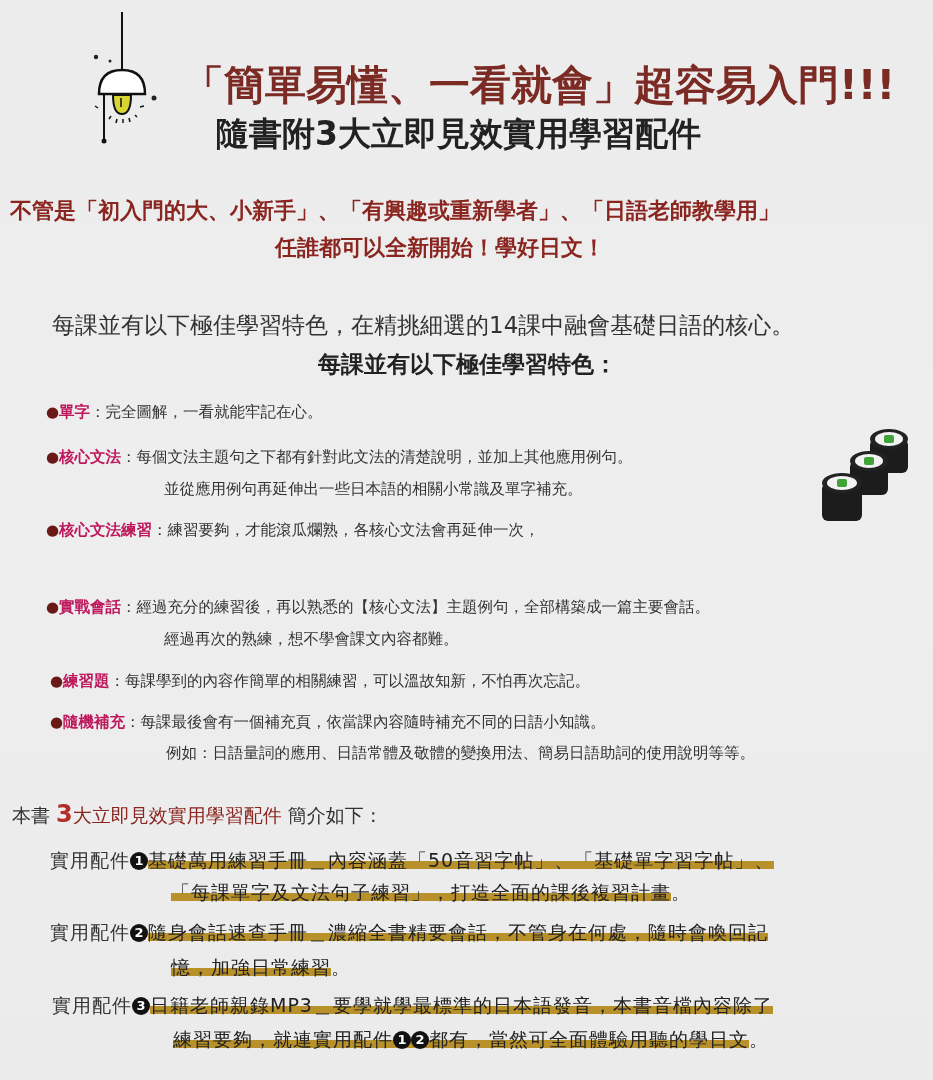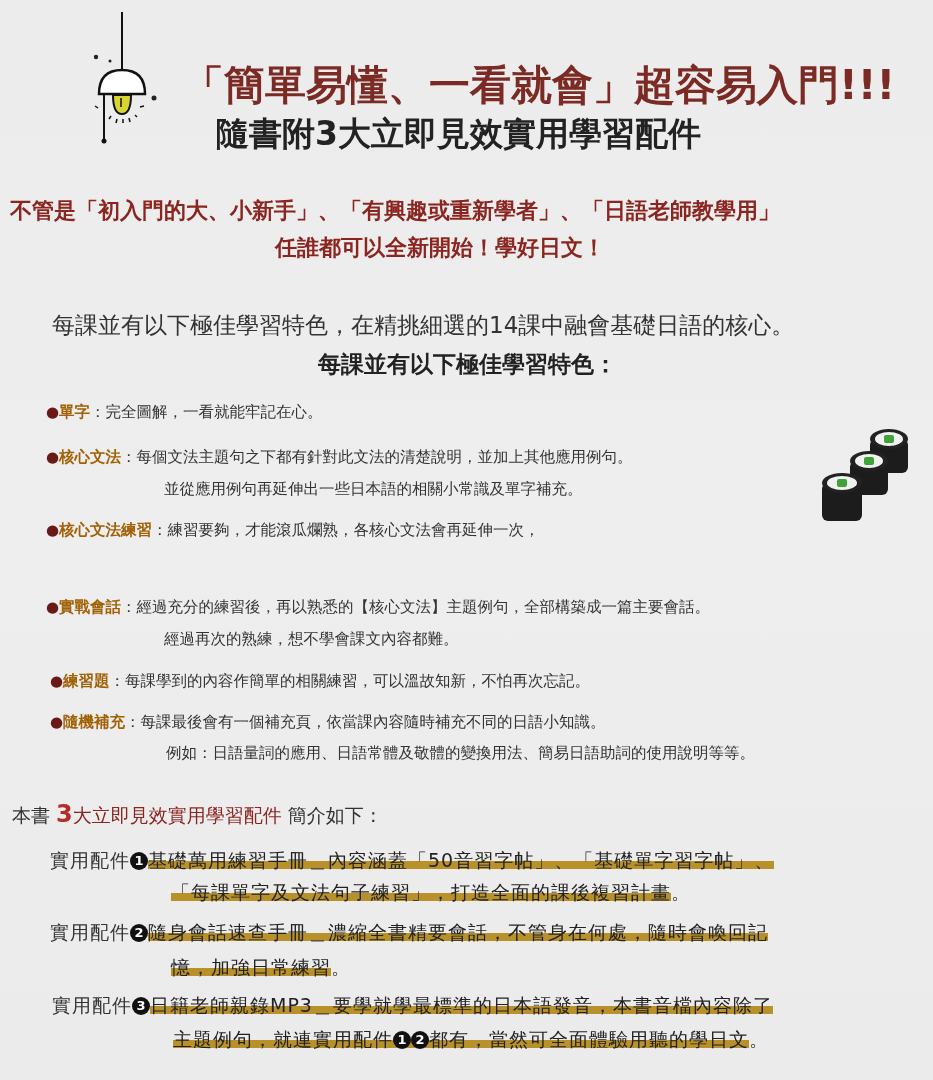--- a/index.html
+++ b/index.html
@@ -19,21 +19,21 @@
     left:216px; top:112px; font-size:33px; font-weight:bold; color:#222;
     white-space:nowrap;
   }
   .red-line {
     font-size:22px; font-weight:bold; color:#8a2520; white-space:nowrap;
   }
   .intro { font-size:23px; color:#333; white-space:nowrap; }
   .intro-b { font-size:23px; color:#222; font-weight:bold; white-space:nowrap; }
   .feat { font-size:15.5px; color:#333; white-space:nowrap; }
   .feat .bullet { color:#6a1a16; font-size:15px; }
-  .feat .label { color:#a16207; font-weight:bold;font-family:Liberation Mono, monospace; }
+  .feat .label { color:#be185d; font-weight:bold;font-family:Liberation Mono, monospace; }
   .feat .sub { position:absolute; white-space:nowrap; }
   .sushi { left:800px; top:425px; width:118px; height:105px; }
   .acc-head { left:12px; top:800px; font-size:19px; color:#333; white-space:nowrap; }
   .acc-head .big { font-size:24px; font-weight:bold; color:#b22e2a; }
   .acc-head .red { color:#8a2520; font-weight:normal; }
   .acc { font-size:19px; color:#333; white-space:nowrap; letter-spacing:1px;margin-left:32px; }
   .acc .num {
     display:inline-block; width:18px; height:18px; border-radius:50%;
     background:#111; color:#fff; font-size:13px; line-height:18px;
     text-align:center; font-weight:bold; vertical-align:2px; letter-spacing:0;
@@ -143,14 +143,14 @@
   <span>實用配件</span><span class="num">2</span><span class="hl">隨身會話速查手冊＿濃縮全書精要會話，不管身在何處，隨時會喚回記</span>
 </div>
 <div class="abs acc" style="left:139px; top:955px;">
   <span class="hl">憶，加強日常練習</span><span>。</span>
 </div>
 
 <div class="abs acc" style="left:20px; top:993px;">
   <span>實用配件</span><span class="num">3</span><span class="hl">日籍老師親錄MP3＿要學就學最標準的日本語發音，本書音檔內容除了</span>
 </div>
 <div class="abs acc" style="left:141px; top:1027px;">
-  <span class="hl"><span>主題例句，就連實用配件</span><span class="num">1</span><span class="num">2</span><span>都有，當然可全面體驗用聽的學日文</span></span><span>。</span>
+  <span class="hl"><span>練習要夠，就連實用配件</span><span class="num">1</span><span class="num">2</span><span>都有，當然可全面體驗用聽的學日文</span></span><span>。</span>
 </div>
 
 </body></html>

